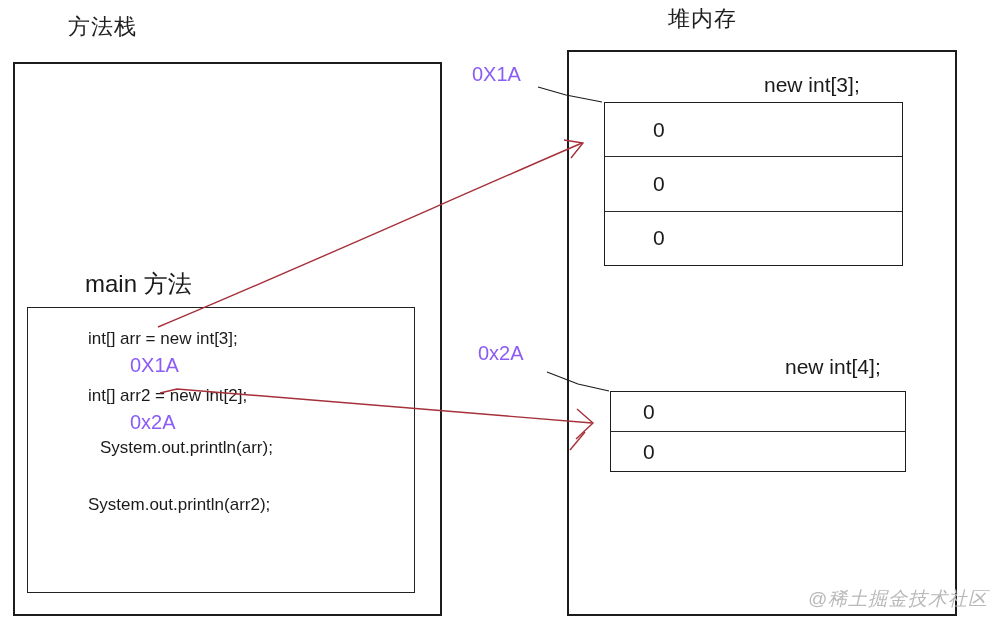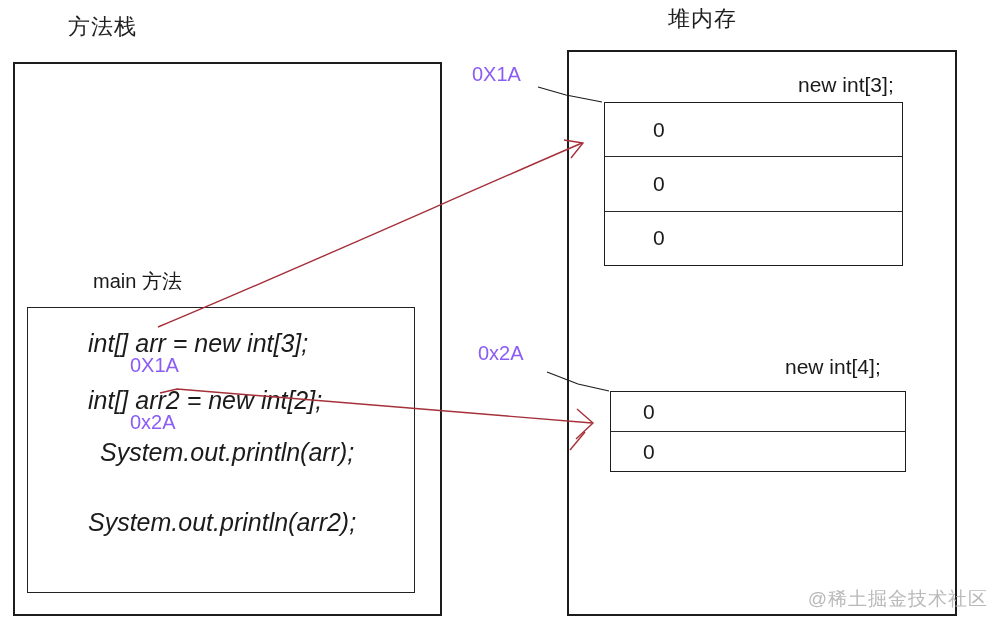--- a/index.html
+++ b/index.html
@@ -24,35 +24,33 @@
     white-space: nowrap;
   }
 
   .stack-box {
     left: 13px; top: 62px;
     width: 429px; height: 554px;
     border: 2px solid #1c1c1c;
   }
   .main-label {
     left: 85px; top: 268px;
-    font-size: 20px;
+    font-size: 24px;
     white-space: nowrap;
-    margin-left: 8px;
   }
   .main-frame {
     left: 27px; top: 307px;
     width: 388px; height: 286px;
     border: 1.5px solid #222;
   }
 
   .code-line {
-    font-size: 25px;
+    font-size: 17px;
     white-space: nowrap;
     color: #1b1b1b;
-    font-style: italic;
   }
 
   .addr-label {
     font-size: 20px;
     white-space: nowrap;
     color: #8b5cf6;
   }
 
   .heap-box {
     left: 567px; top: 50px;
@@ -83,20 +81,21 @@
   .array1 .cell { padding-left: 48px; }
   .array2 { left: 610px; top: 391px; width: 296px; height: 81px; }
   .array2 .cell { padding-left: 32px; }
 
   .watermark {
     right: 20px; top: 586px;
     font-size: 19px;
     color: #b9b9b9;
     letter-spacing: 1px;
     white-space: nowrap;
+    font-style: italic;
   }
 
   svg.overlay {
     position: absolute;
     left: 0; top: 0;
     width: 1008px; height: 629px;
     pointer-events: none;
   }
 </style>
 </head>
@@ -110,28 +109,28 @@
 
   <div class="abs main-label">main 方法</div>
 
   <div class="abs main-frame"></div>
 
   <div class="abs code-line" style="left:88px; top:329px;">int[] arr = new int[3];</div>
   <div class="abs addr-label" style="left:130px; top:354px;">0X1A</div>
   <div class="abs code-line" style="left:88px; top:386px;">int[] arr2 = new int[2];</div>
   <div class="abs addr-label" style="left:130px; top:411px;">0x2A</div>
   <div class="abs code-line" style="left:88px; top:438px;margin-left:12px;">System.out.println(arr);</div>
-  <div class="abs code-line" style="left:88px; top:508px;text-align:right;">System.out.println(arr2);</div>
+  <div class="abs code-line" style="left:88px; top:495px;text-align:right;">System.out.println(arr2);</div>
 
   <div class="abs section-title" style="left:668px; top:4px;">堆内存</div>
 
   <div class="abs heap-box"></div>
 
   <div class="abs addr-label" style="left:472px; top:63px;">0X1A</div>
-  <div class="abs array-label" style="left:798px; top:73px;">new int[3];</div>
+  <div class="abs array-label" style="left:764px; top:73px;">new int[3];</div>
 
   <div class="abs array-box array1">
     <div class="cell">
       <span>0</span>
     </div>
     <div class="cell">
       <span>0</span>
     </div>
     <div class="cell">
       <span>0</span>

